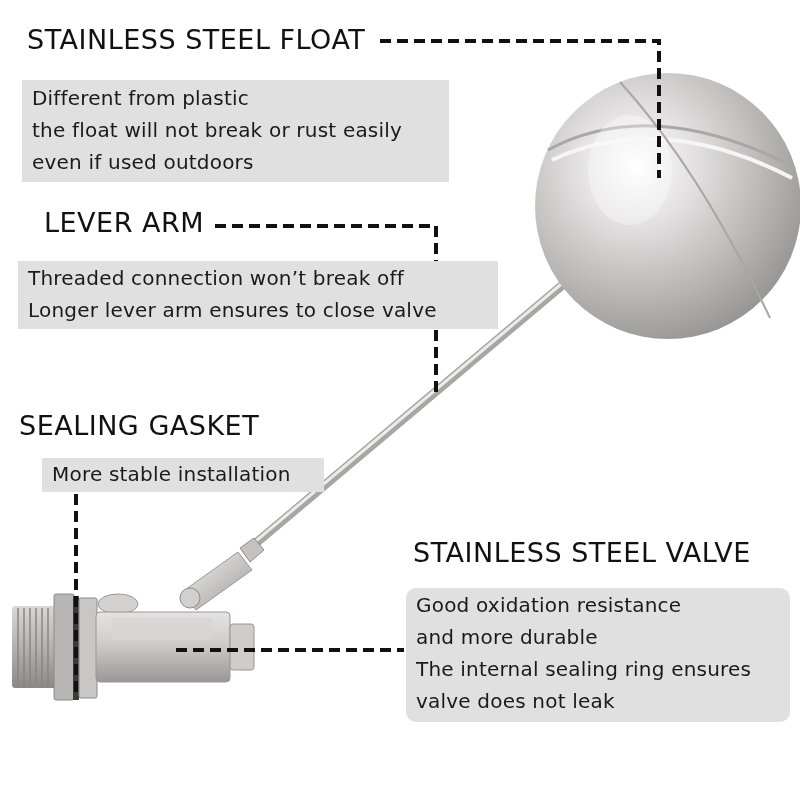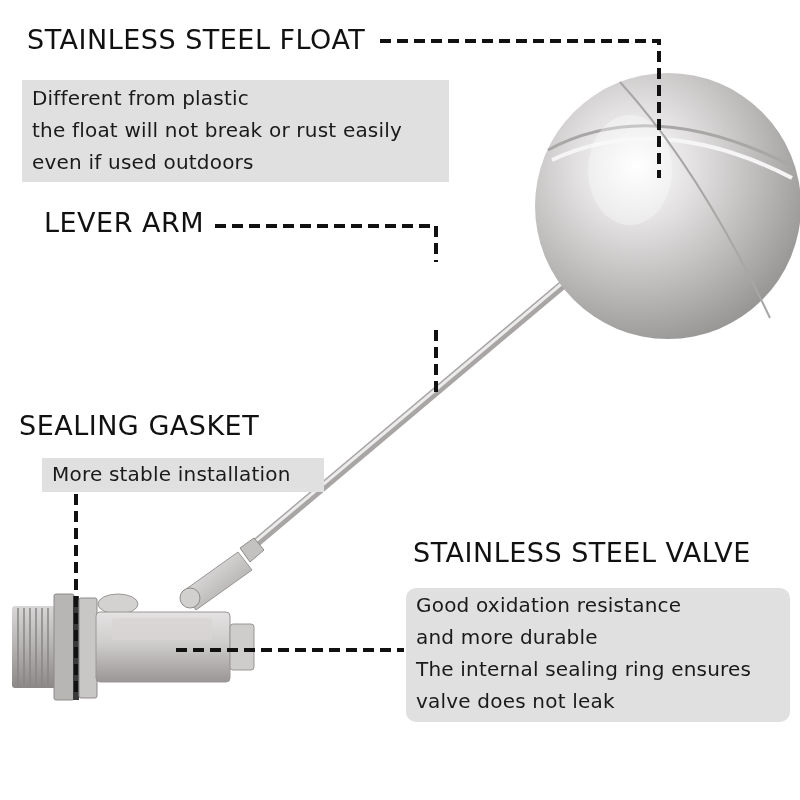--- a/index.html
+++ b/index.html
@@ -95,20 +95,24 @@
   </svg>
 
   <div class="heading" style="left:27px; top:24px;">STAINLESS STEEL FLOAT</div>
   <div class="box" style="left:22px; top:80px; width:427px; height:102px; padding-top:2px;">
     <div>Different from plastic</div>
     <div>the float will not break or rust easily</div>
     <div>even if used outdoors</div>
   </div>
 
   <div class="heading" style="left:23px; top:207px;margin-left:21px;">LEVER ARM</div>
+  <div class="box" style="left:18px; top:261px; width:480px; height:68px; padding-top:1px;">
+    <div>Threaded connection won’t break off</div>
+    <div>Longer lever arm ensures to close valve</div>
+  </div>
 
   <div class="heading" style="left:19px; top:410px;text-align:right;">SEALING GASKET</div>
   <div class="box" style="left:18px; top:458px; width:282px; height:34px;margin-left:24px;">
     <div>More stable installation</div>
   </div>
 
   <div class="heading" style="left:413px; top:537px;">STAINLESS STEEL VALVE</div>
   <div class="box" style="left:406px; top:588px; width:384px; height:134px; padding-top:1px;border-radius:10px;">
     <div>Good oxidation resistance</div>
     <div>and more durable</div>

